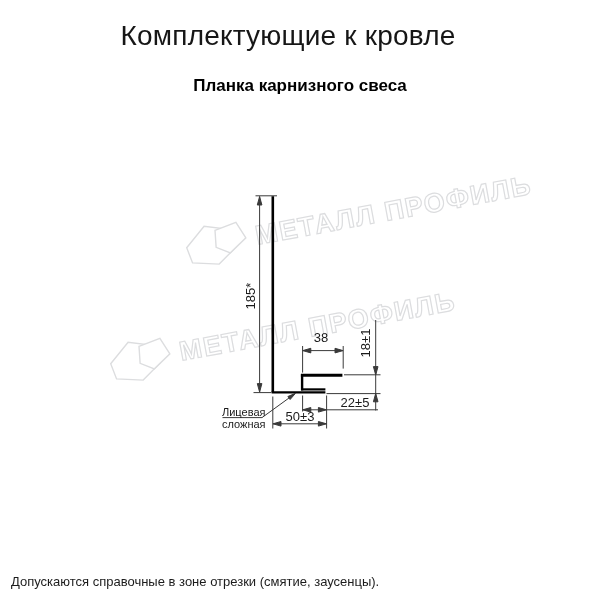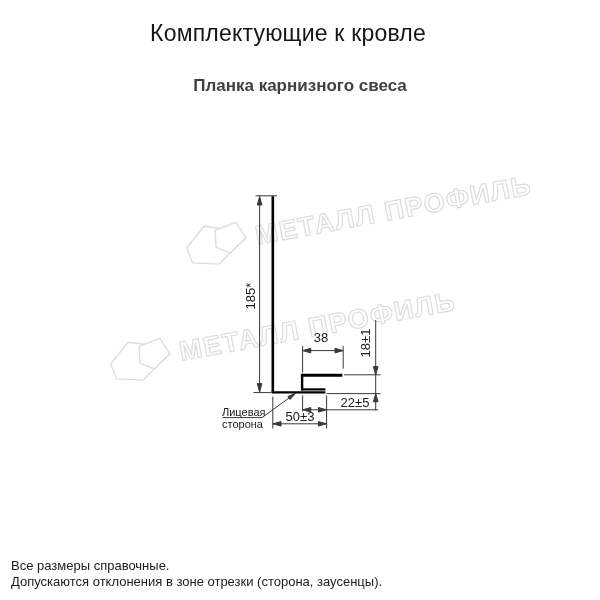--- a/index.html
+++ b/index.html
@@ -1,23 +1,23 @@
 <!DOCTYPE html>
 <html><head>
 <meta charset="utf-8">
 <style>
   html,body{margin:0;padding:0;background:#fff;}
   #canvas{position:relative;width:600px;height:600px;background:#ffffff;overflow:hidden;
           font-family:"Liberation Sans","DejaVu Sans",sans-serif;color:#111;}
   .abs{position:absolute;}
   
-  .title{left:0;top:20px;width:576px;text-align:center;font-size:23px;font-weight:400;
+  .title{left:0;top:20px;width:576px;text-align:center;font-size:28px;font-weight:400;
          color:#161616;letter-spacing:.2px;}
   .subtitle{left:0;top:75px;width:600px;text-align:center;font-size:17px;font-weight:700;
-            color:#404040;line-height:22px;}
+            color:#000000;line-height:22px;}
   
   .wm{display:flex;align-items:center;gap:9px;transform-origin:0 50%;pointer-events:none;}
   .wm-text{font-size:27px;font-weight:700;letter-spacing:1.5px;white-space:nowrap;
            color:rgba(255,255,255,0);-webkit-text-stroke:1.2px #dcdddf;
            text-shadow:0 0 0 rgba(0,0,0,0);}
   .wm1{left:180px;top:228px;transform:rotate(-10.5deg);}
   .wm2{left:104px;top:344px;transform:rotate(-10.5deg);}
   
   .dim{font-size:13px;color:#1a1a1a;white-space:nowrap;transform:translate(-50%,-50%);}
   .dim-rot{transform:translate(-50%,-50%) rotate(-90deg);}
@@ -106,19 +106,18 @@
   </svg>
 
   <div class="abs dim dim-rot" style="left:250px;top:296px">185*</div>
   <div class="abs dim" style="left:321px;top:337px">38</div>
   <div class="abs dim dim-rot" style="left:365px;top:343px">18±1</div>
   <div class="abs dim" style="left:355px;top:402px">22±5</div>
   <div class="abs dim" style="left:300px;top:416px">50±3</div>
 
   <div class="abs face-label" style="left:222px;top:407px">
     <div>Лицевая</div>
-    <div>сторона</div>
+    <div>сложная</div>
   </div>
 
-  <div class="abs note n1">Все размеры справочные.</div>
-  <div class="abs note n2">Допускаются отклонения в зоне отрезки (сторона, заусенцы).</div>
+  <div class="abs note n2">Допускаются справочные в зоне отрезки (смятие, заусенцы).</div>
 
 </div>
 
 </body></html>

